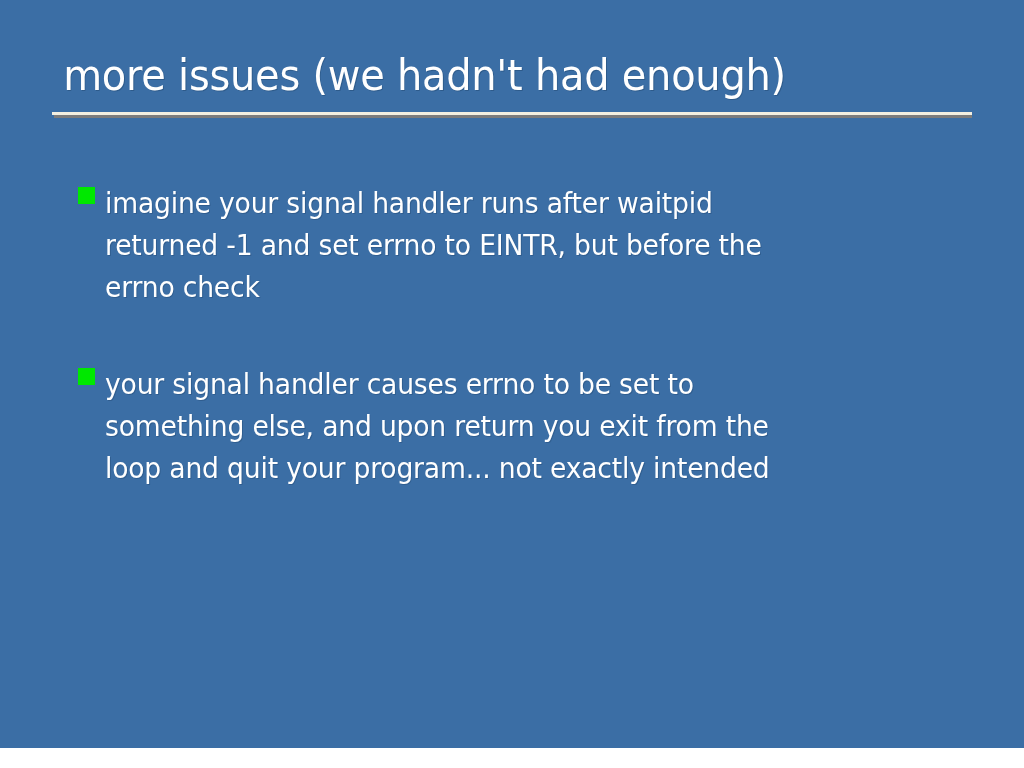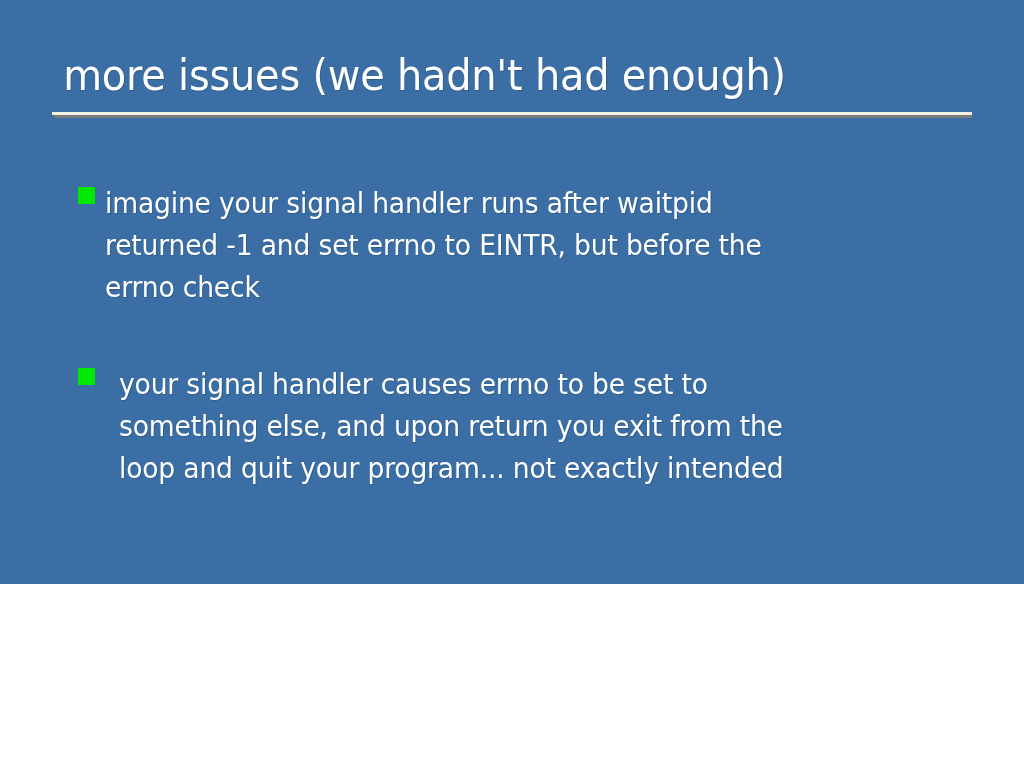--- a/index.html
+++ b/index.html
@@ -9,21 +9,21 @@
   body {
     width: 1024px;
     height: 768px;
     overflow: hidden;
     font-family: "DejaVu Sans", sans-serif;
   }
 
   #slide {
     position: relative;
     width: 1024px;
-    height: 584px;
+    height: 748px;
     background: #3b6ea5;
     overflow: hidden;
   }
 
   
   #title-block {
     position: absolute;
     left: 52px;
     top: 48px;
     width: 920px;
@@ -77,21 +77,20 @@
   }
 
   .bullet-item {
     position: relative;
     display: flex;
     align-items: flex-start;
     margin-bottom: 46px;
   }
   .bullet-item:last-child {
     margin-bottom: 0;
-    gap: 14px;
   }
 
   .bullet-marker {
     flex: 0 0 auto;
     width: 17px;
     height: 17px;
     background: #00e800;
     margin-top: 13px;
     margin-right: 10px;
   }

